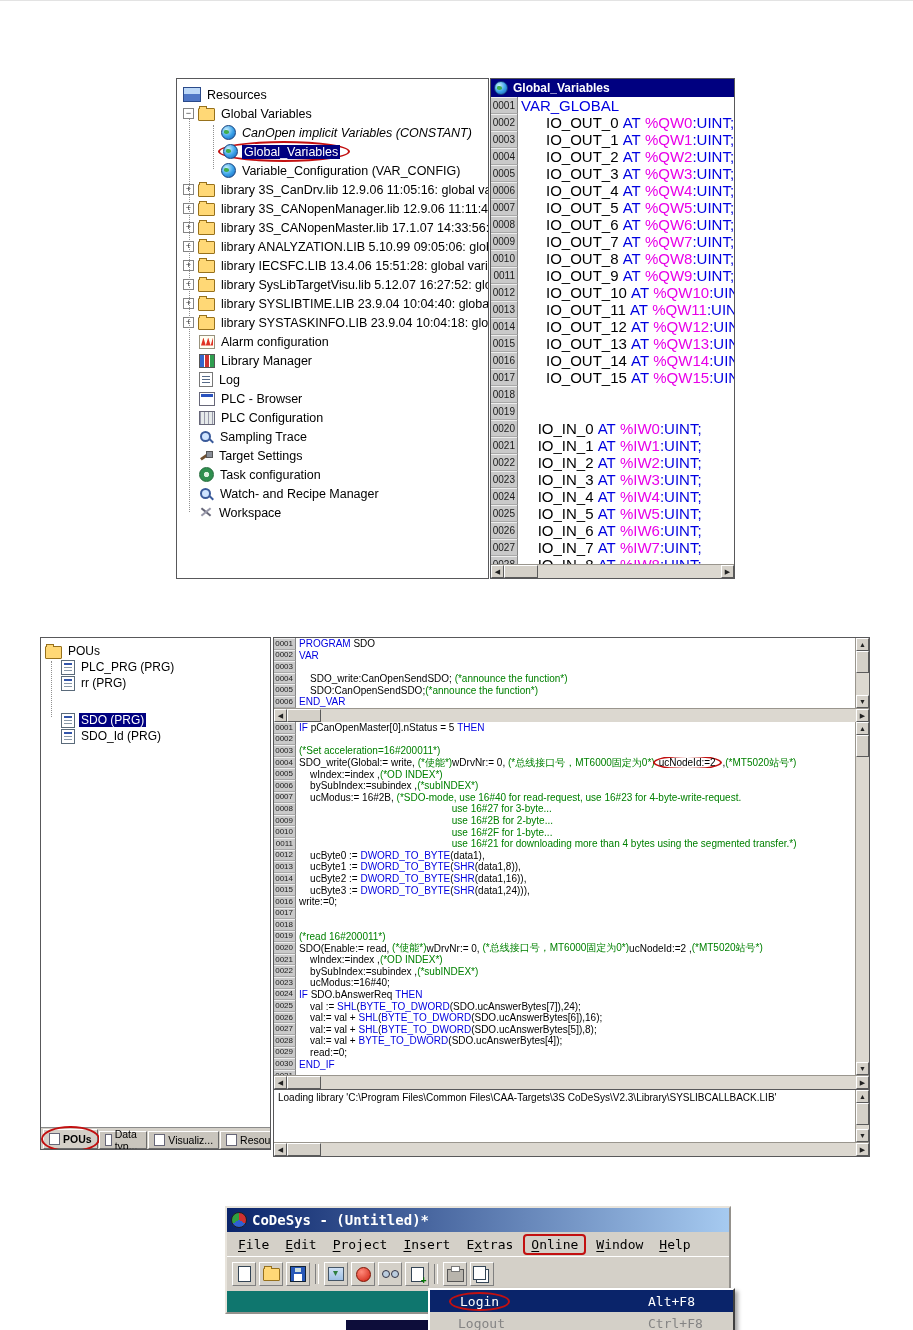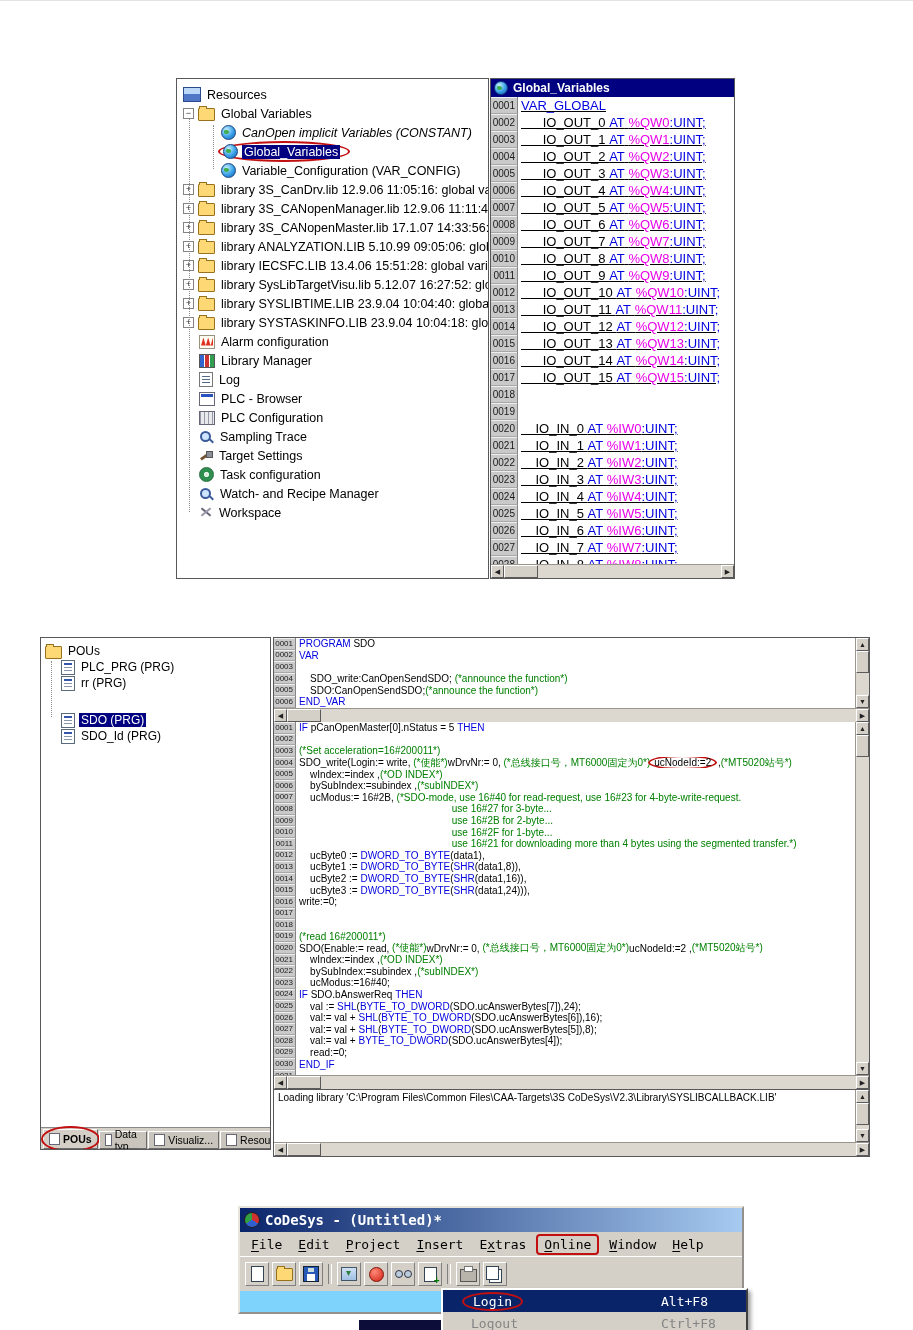--- a/index.html
+++ b/index.html
@@ -67,21 +67,21 @@
   .doc-icon{width:9px;height:10px;background:#fff;border:1px solid #667;display:inline-block;}
 
   
   .crow{display:flex;align-items:stretch;}
   .cgut{flex:none;background:#c9c9c9;border-right:1px solid #858585;border-bottom:1px solid #a8a8a8;
         box-shadow:inset 0 1px 0 #eee;color:#1a1a1a;display:flex;align-items:center;justify-content:flex-end;
         padding-right:2px;box-sizing:border-box;}
   .ctext{white-space:pre;display:flex;align-items:center;padding-left:3px;overflow:hidden;}
   .s1lines .crow{height:17px;}
   .s1lines .cgut{width:27px;font-size:10px;}
-  .s1lines .ctext{font-size:13px;text-decoration:underline;}
+  .s1lines .ctext{font-size:15px;}
   .s2lines .crow{height:11.6px;}
   .s2lines .cgut{width:22px;font-size:8px;}
   .s2lines .ctext{font-size:10px;}
   .c-pl{color:#000;}
   .c-kw{color:#0000e0;}
   .c-fn{color:#0000e0;}
   .c-cm{color:#008000;}
   .c-ad{color:#e800e8;}
   .c-circ{color:#000;border:2px solid #c21010;border-radius:50%;padding:0 4px;margin:0 -2px;}
 
@@ -104,21 +104,21 @@
   .tab.circ::after{content:"";position:absolute;inset:-4px -3px;border:2px solid #c21010;border-radius:50%;pointer-events:none;}
   .s2ed{position:absolute;left:273px;top:637px;width:597px;border:1px solid #58585a;background:#fff;box-sizing:border-box;
         display:flex;flex-direction:column;overflow:hidden;}
   .sect{display:flex;overflow:hidden;}
   .sect .lines{flex:1;overflow:hidden;background:#fff;}
   .msg{height:66px;flex:none;background:#fff;border-top:1px solid #58585a;display:flex;flex-direction:column;overflow:hidden;}
   .msgrow{flex:1;display:flex;overflow:hidden;}
   .msgtxt{flex:1;overflow:hidden;padding:2px 4px;font-size:10px;line-height:12px;white-space:nowrap;color:#000;}
 
   
-  .win3{position:absolute;left:238px;top:1206px;width:506px;height:108px;background:#7dd3fc;
+  .win3{position:absolute;left:225px;top:1206px;width:506px;height:108px;background:#0f766e;
         border:2px outset #e8e4dc;box-sizing:border-box;overflow:visible;}
   .tbar{height:24px;background:linear-gradient(90deg,#0a246a,#a6caf0);display:flex;align-items:center;padding-left:4px;gap:5px;}
   .codesys-icon{width:14px;height:14px;border-radius:50%;flex:none;
         background:conic-gradient(from 0deg,#d03030 0 120deg,#3060d0 120deg 240deg,#30a040 240deg 360deg);border:1px solid #222;}
   .ttext{color:#fff;font:bold 14px "DejaVu Sans Mono",monospace;letter-spacing:0;}
   .mbar{height:24px;display:flex;align-items:center;padding-left:3px;background:#d4d0c8;border-bottom:1px solid #fff;}
   .mitem{font:13px "DejaVu Sans Mono",monospace;padding:2px 8px;color:#000;}
   .mitem u{text-underline-offset:2px;}
   .mred{border:2px solid #c21010;border-radius:4px;padding:1px 6px;margin:0 2px;}
   .toolbar{height:30px;display:flex;align-items:center;gap:3px;padding:2px 5px;background:#d4d0c8;}
@@ -540,21 +540,21 @@
           <div class="crow">
             <span class="cgut">0002</span>
             <span class="ctext"></span>
           </div>
           <div class="crow">
             <span class="cgut">0003</span>
             <span class="ctext"><span class="c-cm">(*Set acceleration=16#200011*)</span></span>
           </div>
           <div class="crow">
             <span class="cgut">0004</span>
-            <span class="ctext"><span class="c-pl">SDO_write(Login:= write, </span><span class="c-cm">(*使能*)</span><span class="c-pl">wDrvNr:= 0, </span><span class="c-cm">(*总线接口号，MT6000固定为0*)</span><span class="c-circ">ucNodeId:=2</span><span class="c-pl"> ,</span><span class="c-cm">(*MT5020站号*)</span></span>
+            <span class="ctext"><span class="c-pl">SDO_write(Global:= write, </span><span class="c-cm">(*使能*)</span><span class="c-pl">wDrvNr:= 0, </span><span class="c-cm">(*总线接口号，MT6000固定为0*)</span><span class="c-circ">ucNodeId:=2</span><span class="c-pl"> ,</span><span class="c-cm">(*MT5020站号*)</span></span>
           </div>
           <div class="crow">
             <span class="cgut">0005</span>
             <span class="ctext"><span class="c-pl">    wIndex:=index ,</span><span class="c-cm">(*OD INDEX*)</span></span>
           </div>
           <div class="crow">
             <span class="cgut">0006</span>
             <span class="ctext"><span class="c-pl">    bySubIndex:=subindex ,</span><span class="c-cm">(*subINDEX*)</span></span>
           </div>
           <div class="crow">

